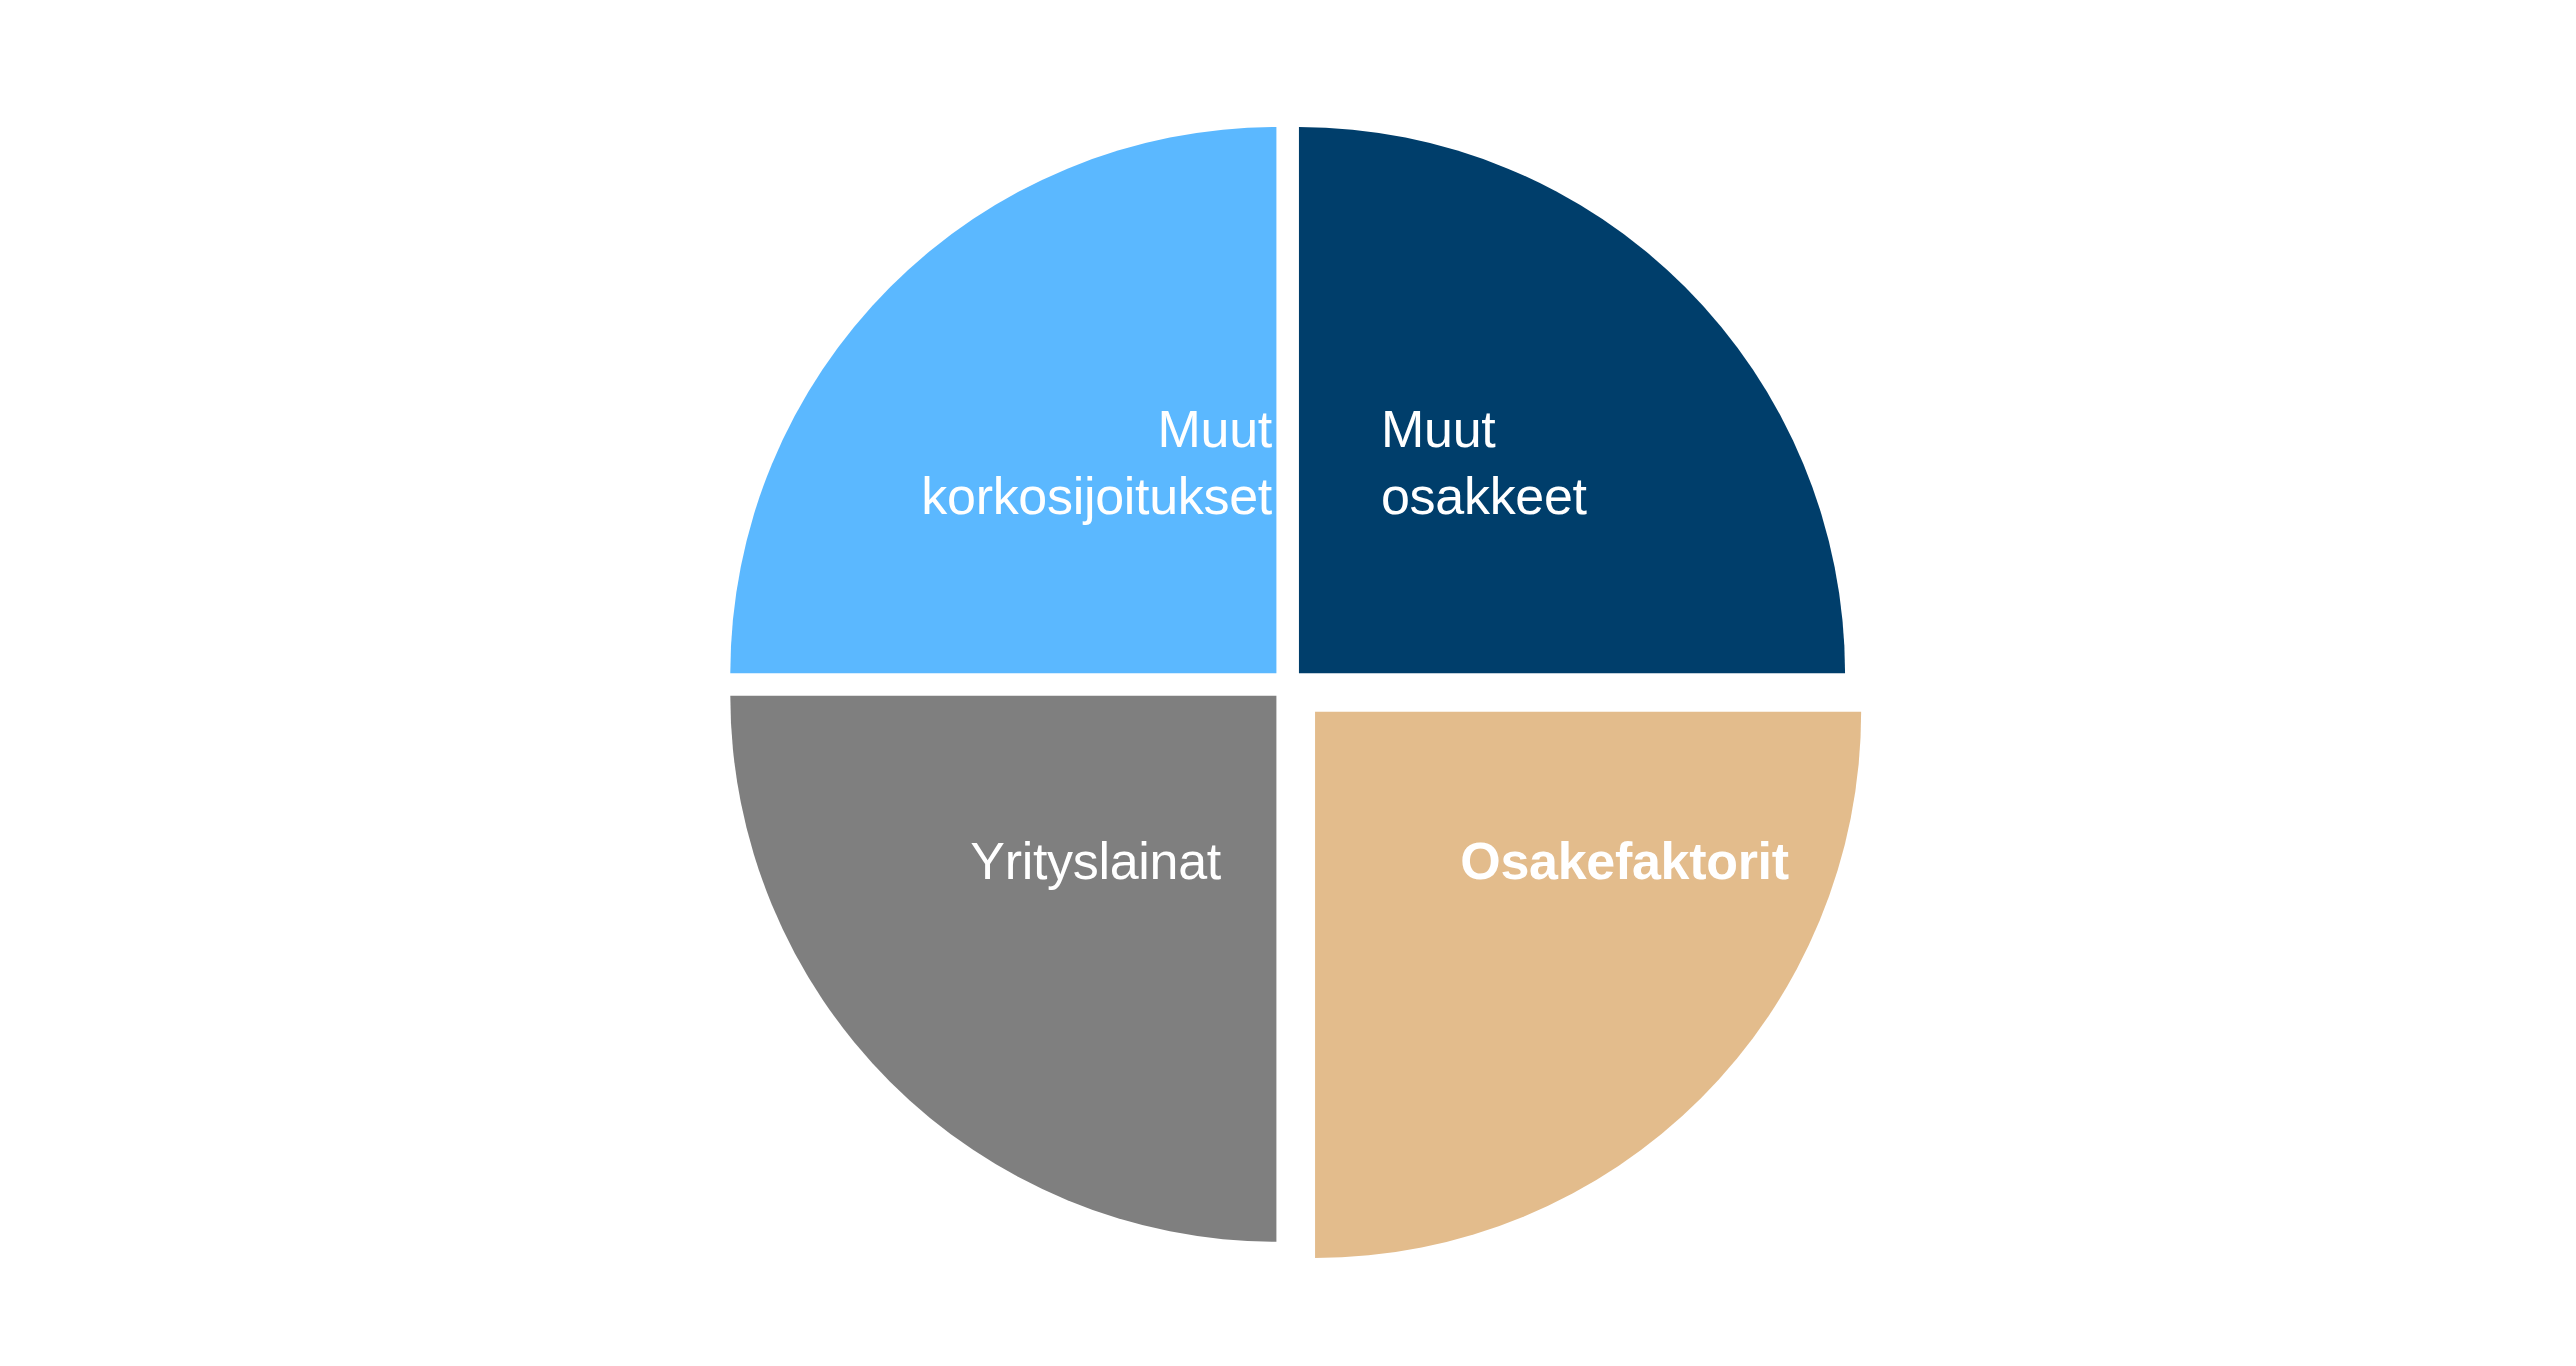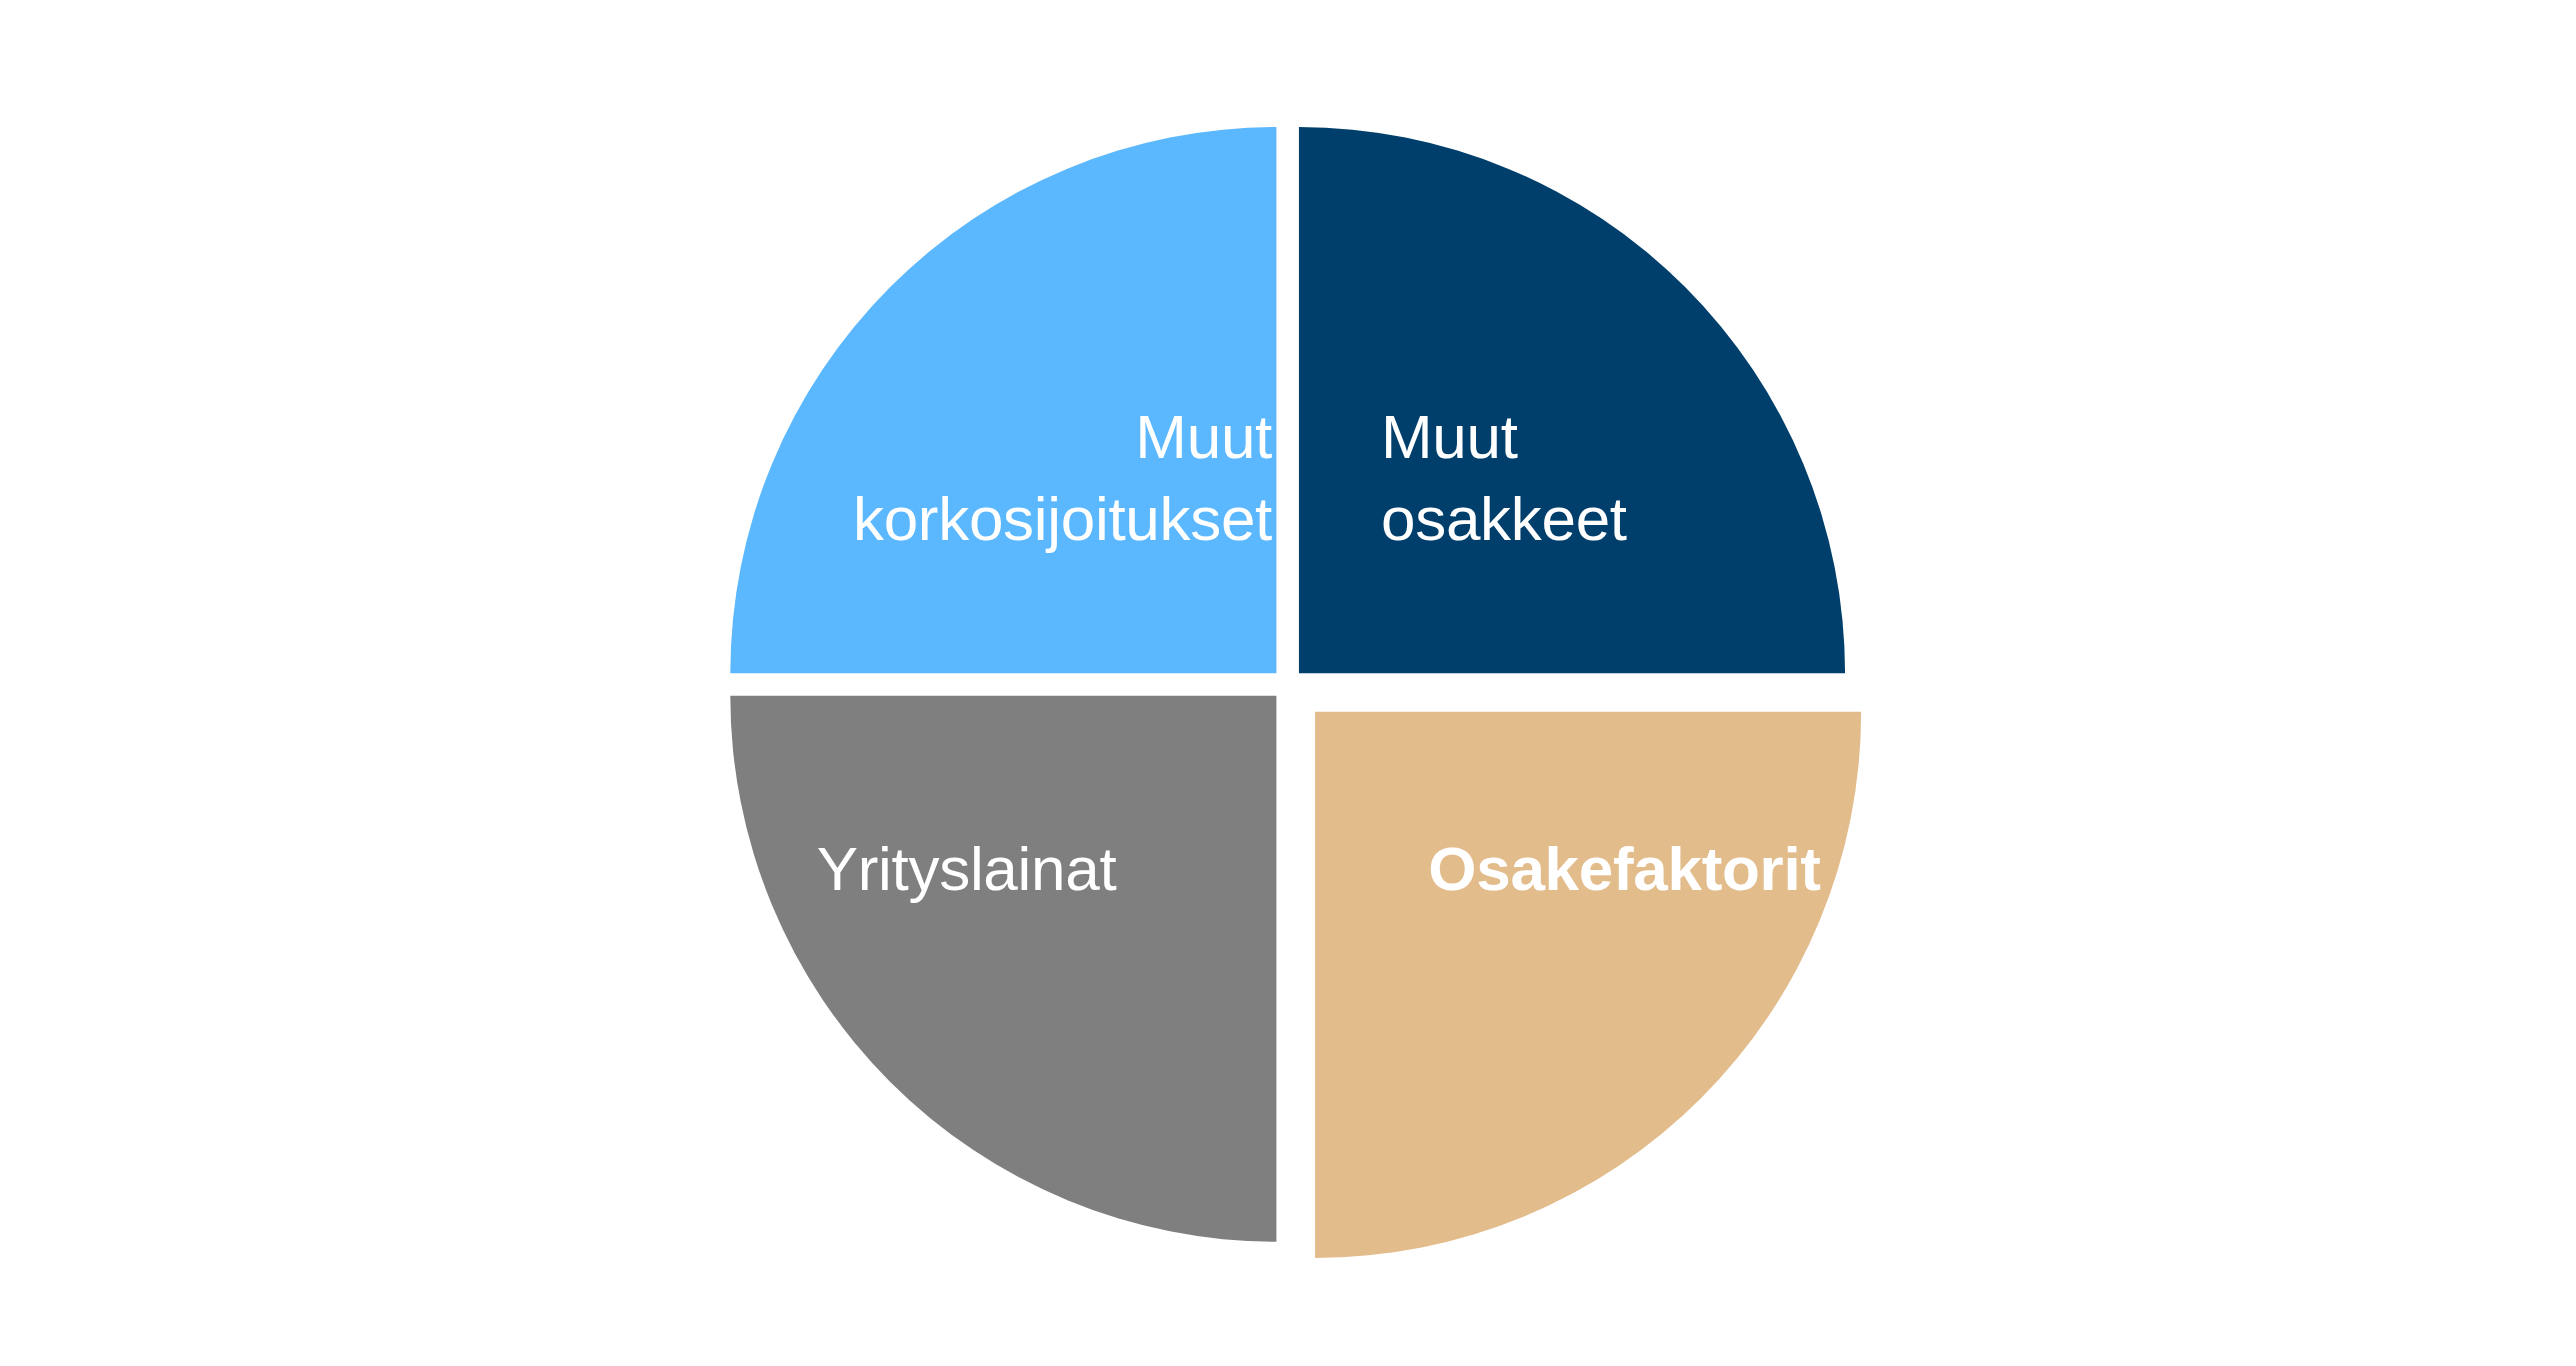--- a/index.html
+++ b/index.html
@@ -24,22 +24,22 @@
     position: absolute;
     left: 0;
     top: 0;
     width: 2576px;
     height: 1367px;
     display: block;
   }
   .slice-label {
     position: absolute;
     color: #ffffff;
-    font-size: 62px;
-    line-height: 82px;
+    font-size: 52px;
+    line-height: 67px;
     white-space: pre;
     letter-spacing: -0.3px;
     -webkit-font-smoothing: antialiased;
   }
   .label-regular { font-weight: 400; }
   .label-bold { font-weight: 700; }
 
   
   #label-other-fixed-income {
     left: 750px;
@@ -52,21 +52,21 @@
     left: 1381px;
     top: 396px;
     width: 451px;
     text-align: left;
   }
   
   #label-corporate-bonds {
     left: 712px;
     top: 828px;
     width: 509px;
-    text-align: center;
+    text-align: right;
   }
   
   #label-equity-factors {
     left: 1367px;
     top: 828px;
     width: 515px;
     text-align: center;
   }
 </style>
 </head>

